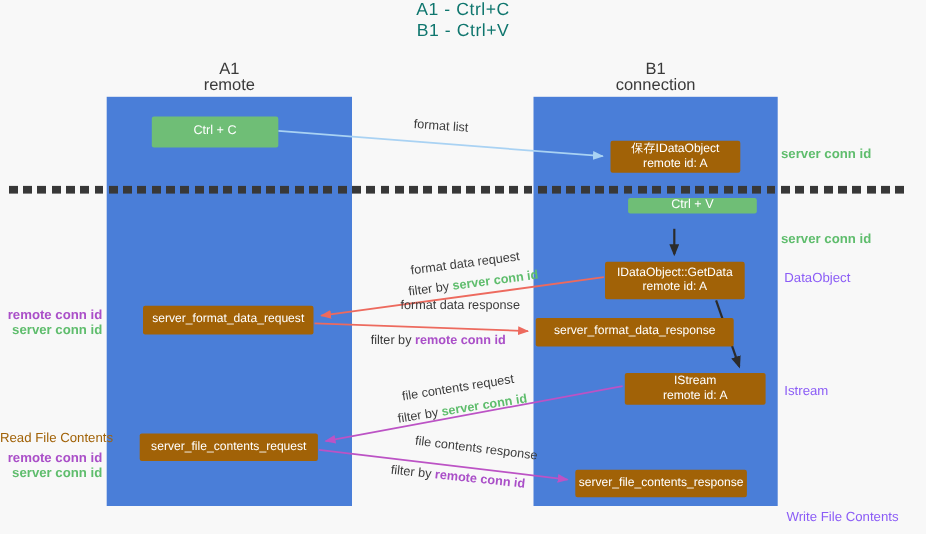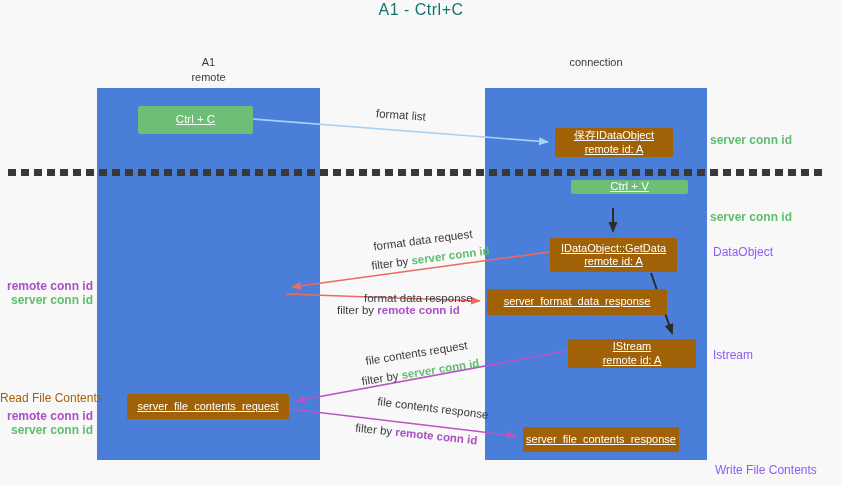--- a/index.html
+++ b/index.html
@@ -4,58 +4,60 @@
 <style>
   html,body{margin:0;padding:0;background:#f8f8f8;}
   .canvas{
     position:relative;width:842px;height:485px;background:#f8f8f8;
     font-family:"Liberation Sans",sans-serif;overflow:hidden;color:#3c3c3c;
   }
   .title{
     position:absolute;left:0;top:10;width:842px;text-align:center;
     font-size:16px;line-height:19px;color:#0f766e;letter-spacing:.5px;
   }
-  .col-header{position:absolute;top:55px;text-align:center;font-size:11px;line-height:15px;color:#3a3a3a;}
+  .col-header{position:absolute;top:55px;text-align:center;font-size:15px;line-height:15px;color:#3a3a3a;}
   .col-header.a{left:97px;width:223px;}
   .col-header.b{left:485px;width:222px;}
   .column{position:absolute;top:88px;height:372px;background:#4a7ed8;z-index:1;}
   .column.a{left:97px;width:223px;}
   .column.b{left:485px;width:222px;}
   .dotline{
     position:absolute;left:8px;top:169px;width:815px;height:7px;z-index:3;
     background:repeating-linear-gradient(90deg,#383838 0 8px,transparent 8px 13px);
   }
   svg.arrows{position:absolute;left:0;top:0;z-index:2;pointer-events:none;}
   .box{
     position:absolute;z-index:3;display:flex;flex-direction:column;align-items:center;justify-content:center;
-    color:#fff;font-size:11.5px;line-height:13.5px;text-align:right;border-radius:2px;text-decoration:underline;
+    color:#fff;font-size:11.5px;line-height:13.5px;text-align:right;border-radius:2px;
   }
   .box.green{background:#6fbe76;}
   .box.orange{background:#a16207;font-size:11px;}
   .lbl{position:absolute;z-index:3;font-size:11.5px;white-space:nowrap;color:#3c3c3c;}
   .green-t{color:#5fbd6d;font-weight:bold;}
   .purple-t{color:#aa4fc8;font-weight:bold;}
   .side{position:absolute;z-index:3;font-size:12px;white-space:nowrap;}
   .side.plain{color:#8b5cf6;}
   .left-stack{position:absolute;z-index:3;left:0;width:93px;text-align:right;font-size:12px;line-height:14px;white-space:nowrap;}
 </style>
 </head>
 <body>
 
 <div class="canvas">
 
   <div class="title">
     <div>A1 - Ctrl+C</div>
+    <div>B1 - Ctrl+V</div>
   </div>
 
   <div class="col-header a">
     <div>A1</div>
     <div>remote</div>
   </div>
   <div class="col-header b">
+    <div>B1</div>
     <div>connection</div>
   </div>
 
   <div class="column a"></div>
   <div class="column b"></div>
 
   <div class="dotline"></div>
 
   <svg class="arrows" width="842" height="485">
     <defs>
@@ -92,20 +94,23 @@
 
   <div class="box green" style="left:571px;top:180px;width:117px;height:14px;">
     <div>Ctrl + V</div>
   </div>
 
   <div class="box orange" style="left:550px;top:238px;width:127px;height:34px;">
     <div>IDataObject::GetData</div>
     <div>remote id: A</div>
   </div>
 
+  <div class="box orange" style="left:130px;top:278px;width:155px;height:26px;">
+    <div>server_format_data_request</div>
+  </div>
 
   <div class="box orange" style="left:487px;top:289px;width:180px;height:26px;">
     <div>server_format_data_response</div>
   </div>
 
   <div class="box orange" style="left:568px;top:339px;width:128px;height:29px;">
     <div>IStream</div>
     <div>remote id: A</div>
   </div>
 
@@ -115,21 +120,21 @@
 
   <div class="box orange" style="left:127px;top:394px;width:162px;height:25px;">
     <div>server_file_contents_request</div>
   </div>
 
   <div class="lbl" style="left:376px;top:109px;transform:rotate(4deg);">format list</div>
 
   <div class="lbl" style="left:373px;top:234px;transform:rotate(-7.5deg);">format data request</div>
   <div class="lbl" style="left:371px;top:252px;transform:rotate(-7.5deg);"><span>filter by </span><span class="green-t">server conn id</span></div>
 
-  <div class="lbl" style="left:364px;top:292px;">format data response</div>
+  <div class="lbl" style="left:364px;top:272px;">format data response</div>
   <div class="lbl" style="left:337px;top:304px;"><span>filter by </span><span class="purple-t">remote conn id</span></div>
 
   <div class="lbl" style="left:365px;top:347px;transform:rotate(-9deg);">file contents request</div>
   <div class="lbl" style="left:361px;top:366px;transform:rotate(-9deg);"><span>filter by </span><span class="green-t">server conn id</span></div>
 
   <div class="lbl" style="left:377px;top:402px;transform:rotate(7deg);">file contents response</div>
   <div class="lbl" style="left:355px;top:428px;transform:rotate(6deg);"><span>filter by </span><span class="purple-t">remote conn id</span></div>
 
   <div class="side green-t" style="left:710px;top:133px;">server conn id</div>
   <div class="side green-t" style="left:710px;top:210px;">server conn id</div>

